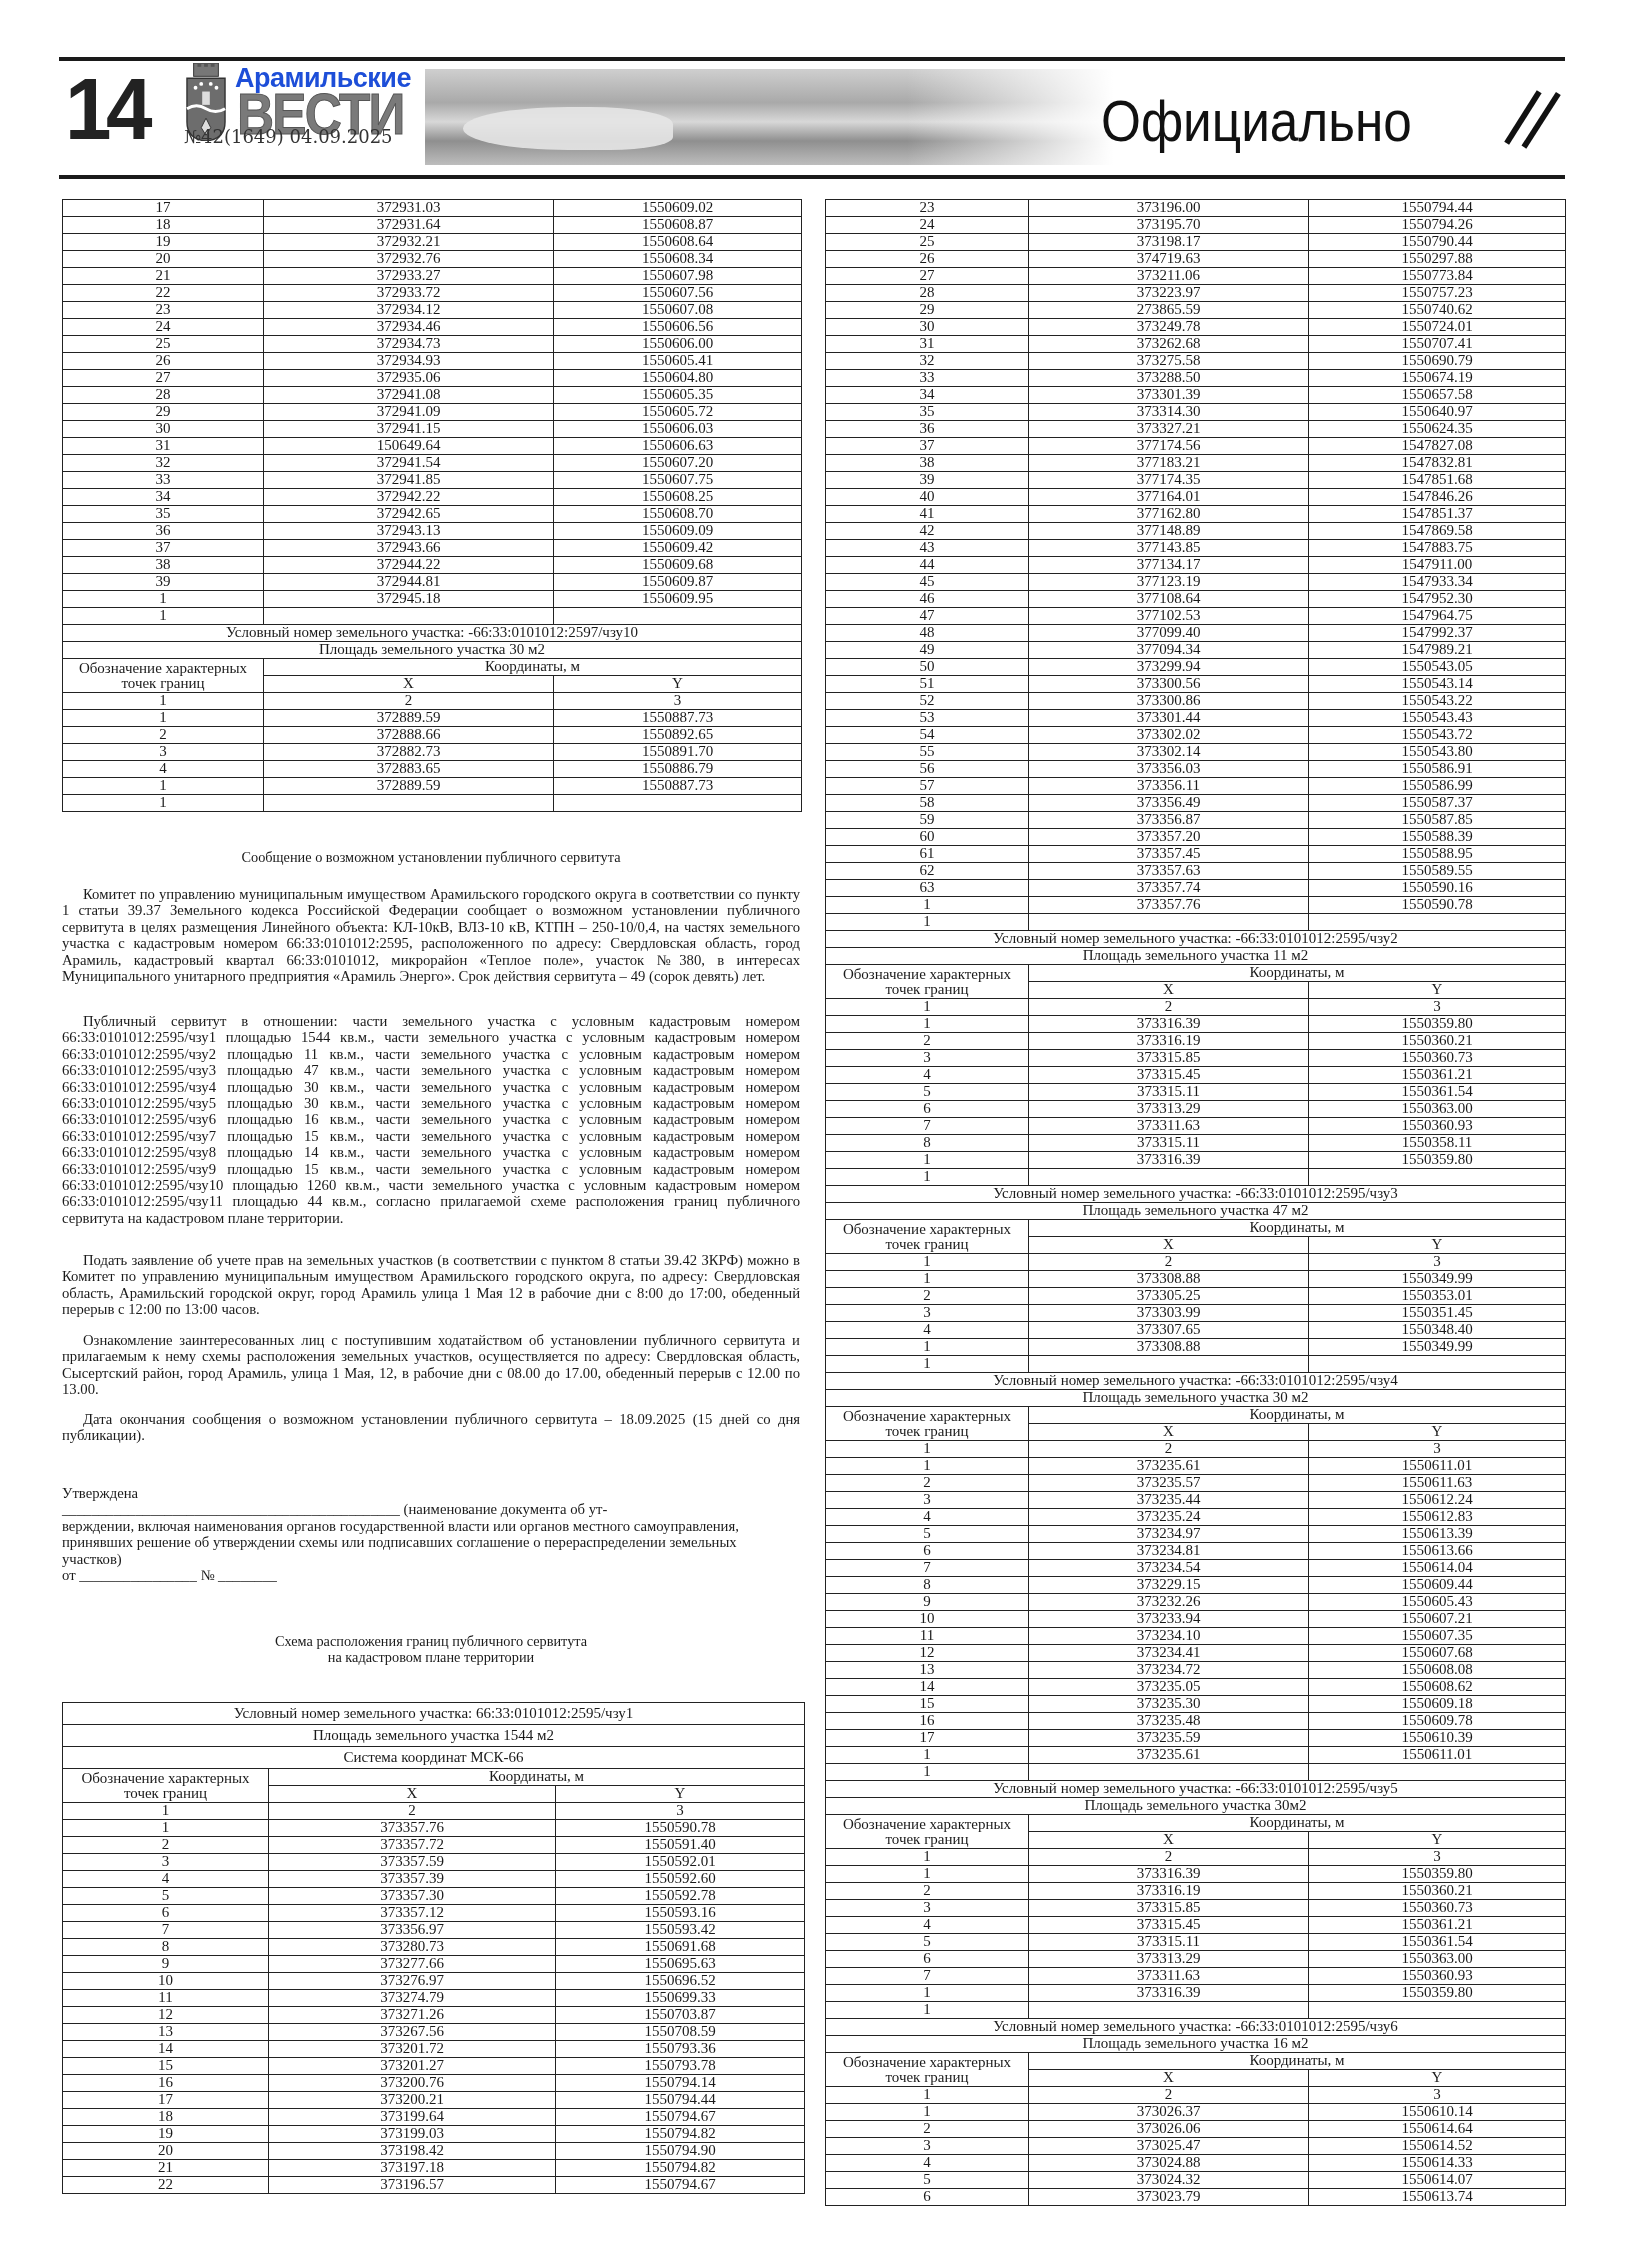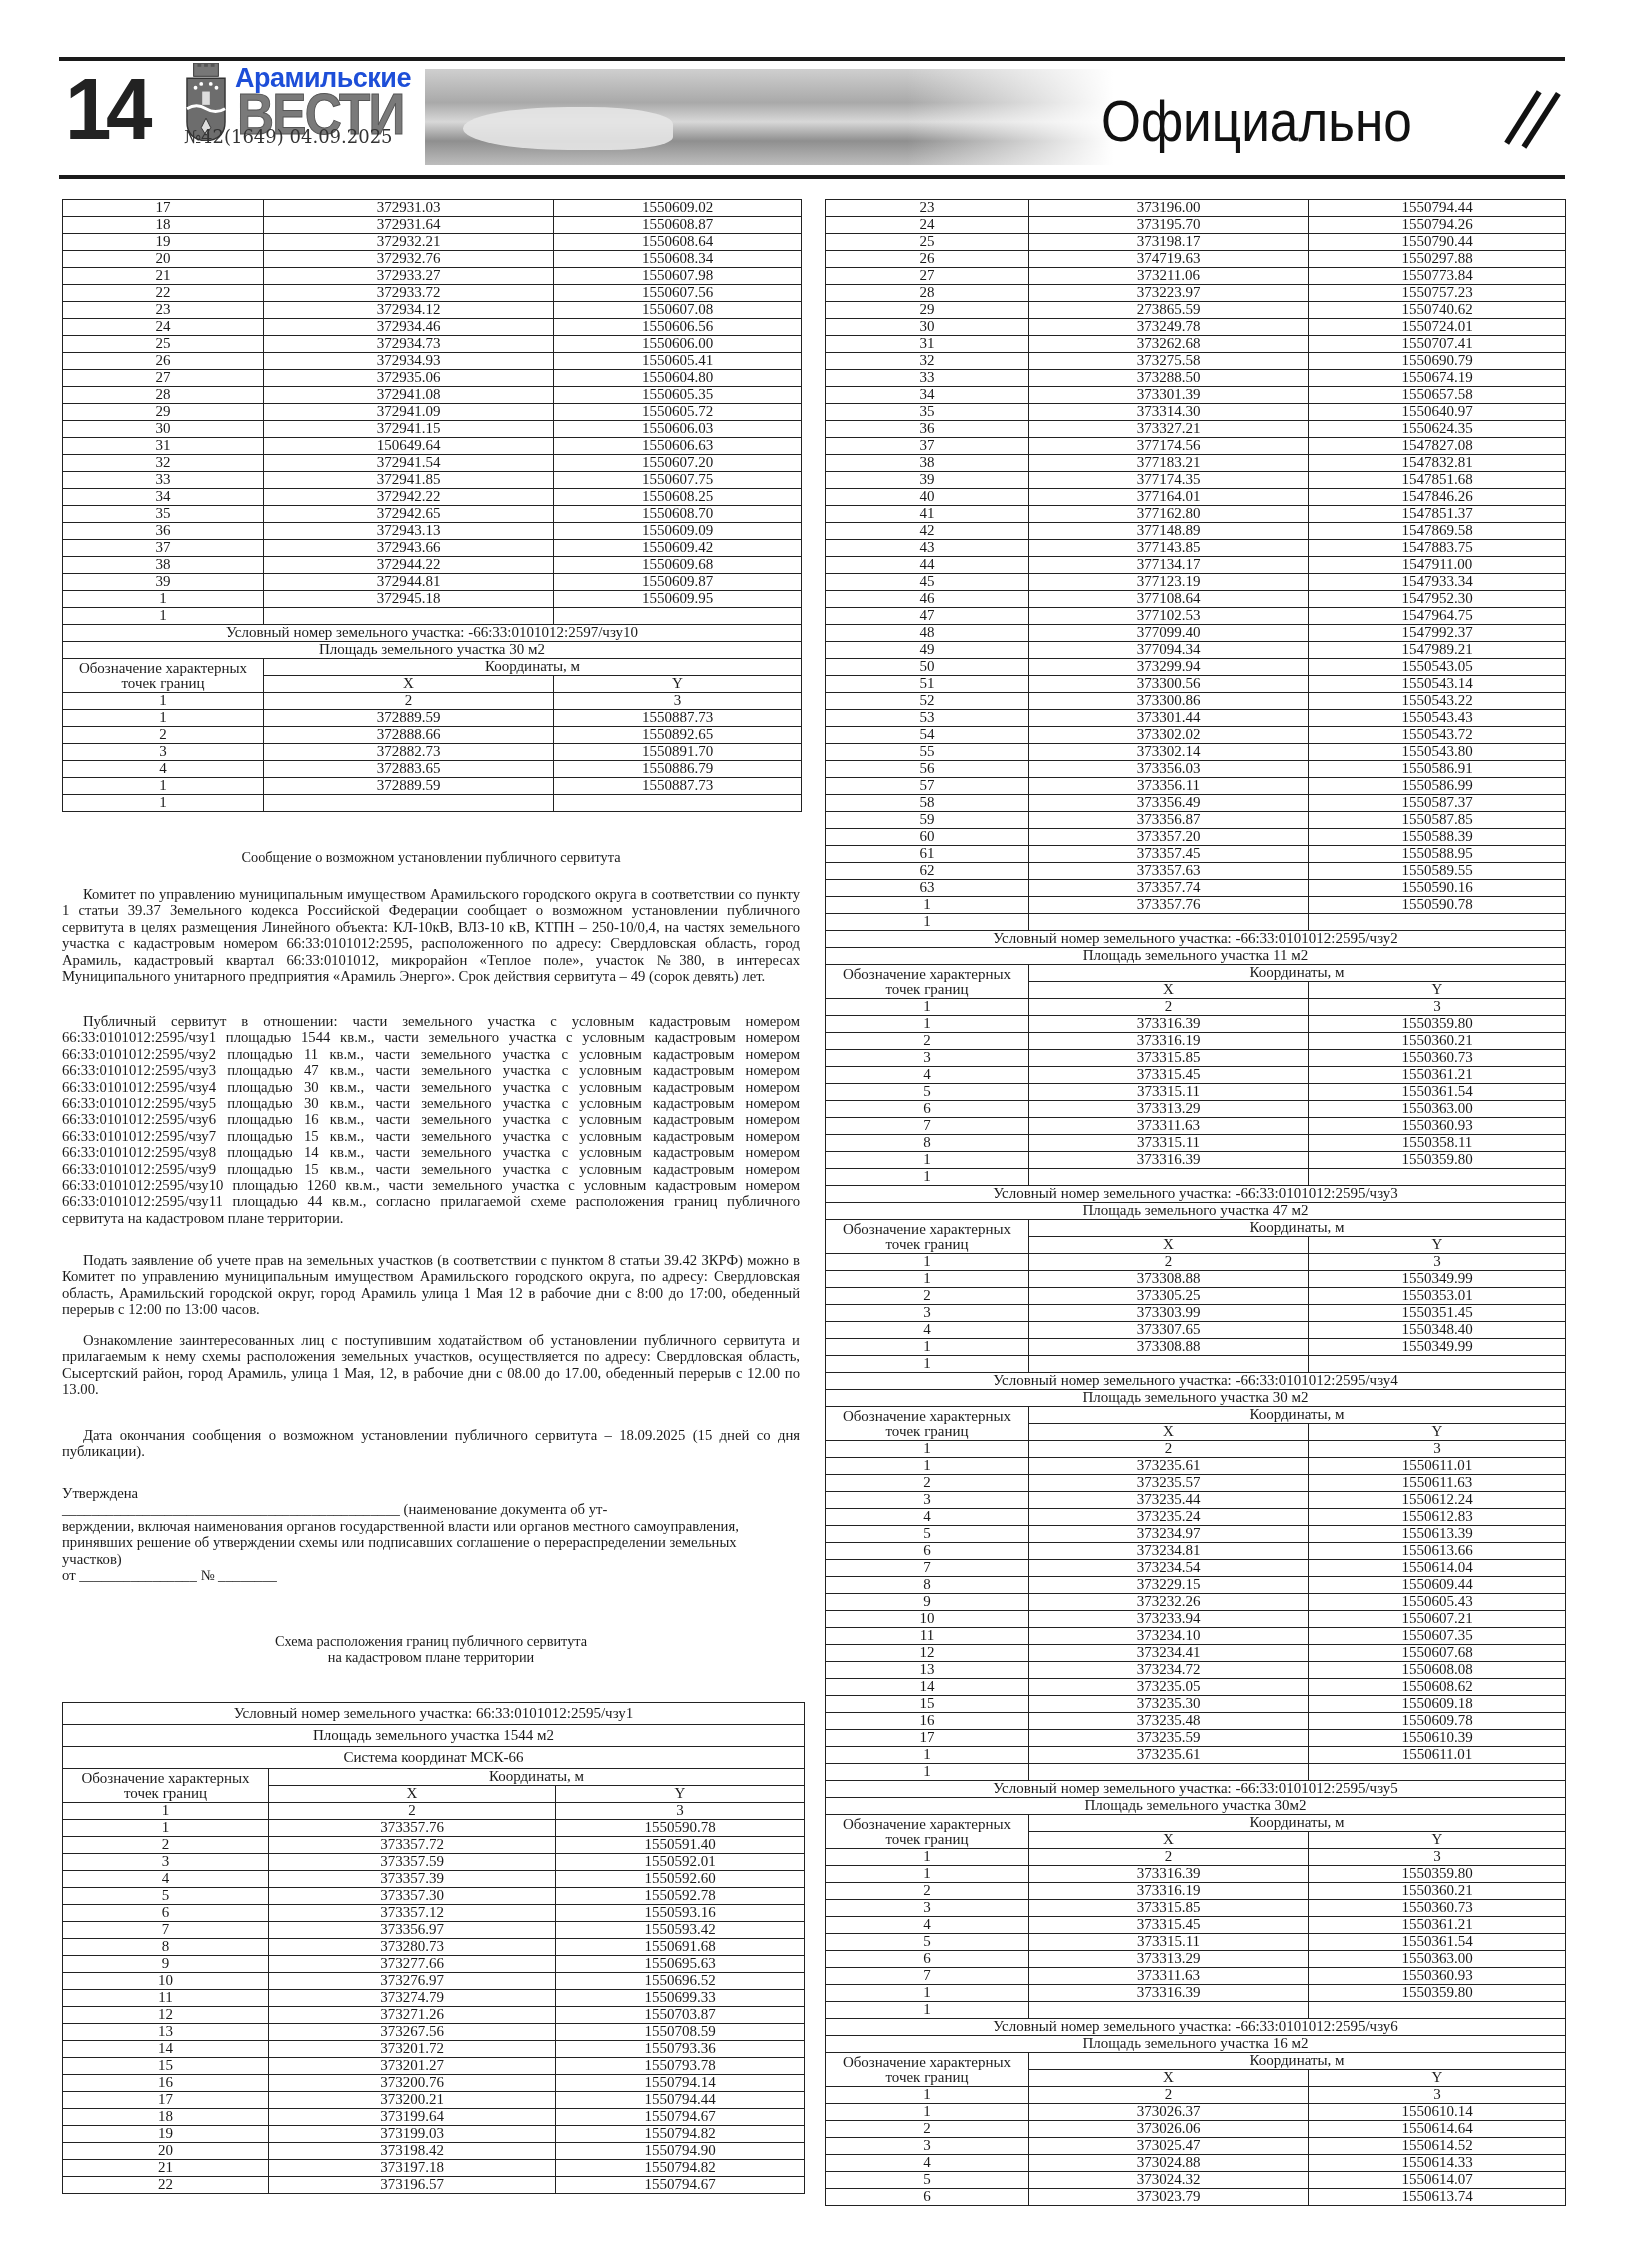--- a/index.html
+++ b/index.html
@@ -234,21 +234,21 @@
         <td></td>
       </tr>
     </tbody>
 </table>
 
 <div class="heading" style="left:62px;top:849px;width:738px;">Сообщение о возможном установлении публичного сервитута</div>
 <div class="para" style="left:62px;top:886px;width:738px;">Комитет по управлению муниципальным имуществом Арамильского городского округа в соответствии со пункту 1 статьи 39.37 Земельного кодекса Российской Федерации сообщает о возможном установлении публичного сервитута в целях размещения Линейного объекта: КЛ-10кВ, ВЛЗ-10 кВ, КТПН – 250-10/0,4, на частях земельного участка с кадастровым номером 66:33:0101012:2595, расположенного по адресу: Свердловская область, город Арамиль, кадастровый квартал 66:33:0101012, микрорайон «Теплое поле», участок №380, в интересах Муниципального унитарного предприятия «Арамиль Энерго». Срок действия сервитута – 49 (сорок девять) лет.</div>
 <div class="para" style="left:62px;top:1013px;width:738px;">Публичный сервитут в отношении: части земельного участка с условным кадастровым номером 66:33:0101012:2595/чзу1 площадью 1544 кв.м., части земельного участка с условным кадастровым номером 66:33:0101012:2595/чзу2 площадью 11 кв.м., части земельного участка с условным кадастровым номером 66:33:0101012:2595/чзу3 площадью 47 кв.м., части земельного участка с условным кадастровым номером 66:33:0101012:2595/чзу4 площадью 30 кв.м., части земельного участка с условным кадастровым номером 66:33:0101012:2595/чзу5 площадью 30 кв.м., части земельного участка с условным кадастровым номером 66:33:0101012:2595/чзу6 площадью 16 кв.м., части земельного участка с условным кадастровым номером 66:33:0101012:2595/чзу7 площадью 15 кв.м., части земельного участка с условным кадастровым номером 66:33:0101012:2595/чзу8 площадью 14 кв.м., части земельного участка с условным кадастровым номером 66:33:0101012:2595/чзу9 площадью 15 кв.м., части земельного участка с условным кадастровым номером 66:33:0101012:2595/чзу10 площадью 1260 кв.м., части земельного участка с условным кадастровым номером 66:33:0101012:2595/чзу11 площадью 44 кв.м., согласно прилагаемой схеме расположения границ публичного сервитута на кадастровом плане территории.</div>
 <div class="para" style="left:62px;top:1252px;width:738px;">Подать заявление об учете прав на земельных участков (в соответствии с пунктом 8 статьи 39.42 ЗКРФ) можно в Комитет по управлению муниципальным имуществом Арамильского городского округа, по адресу: Свердловская область, Арамильский городской округ, город Арамиль улица 1 Мая 12 в рабочие дни с 8:00 до 17:00, обеденный перерыв с 12:00 по 13:00 часов.</div>
 <div class="para" style="left:62px;top:1332px;width:738px;font-family:Liberation Serif, serif;">Ознакомление заинтересованных лиц с поступившим ходатайством об установлении публичного сервитута и прилагаемым к нему схемы расположения земельных участков, осуществляется по адресу: Свердловская область, Сысертский район, город Арамиль, улица 1 Мая, 12, в рабочие дни с 08.00 до 17.00, обеденный перерыв с 12.00 по 13.00.</div>
-<div class="para" style="left:62px;top:1411px;width:738px;margin-top:16px;">Дата окончания сообщения о возможном установлении публичного сервитута – 18.09.2025 (15 дней со дня публикации).</div>
+<div class="para" style="left:62px;top:1411px;width:738px;">Дата окончания сообщения о возможном установлении публичного сервитута – 18.09.2025 (15 дней со дня публикации).</div>
 
 <div class="right" style="left:62px;top:1485px;width:738px;">
   <div>Утверждена</div>
   <div>______________________________________________ (наименование документа об ут-</div>
   <div>верждении, включая наименования органов государственной власти или органов местного самоуправления,</div>
   <div>принявших решение об утверждении схемы или подписавших соглашение о перераспределении земельных</div>
   <div>участков)</div>
   <div>от ________________ № ________</div>
 </div>
 

